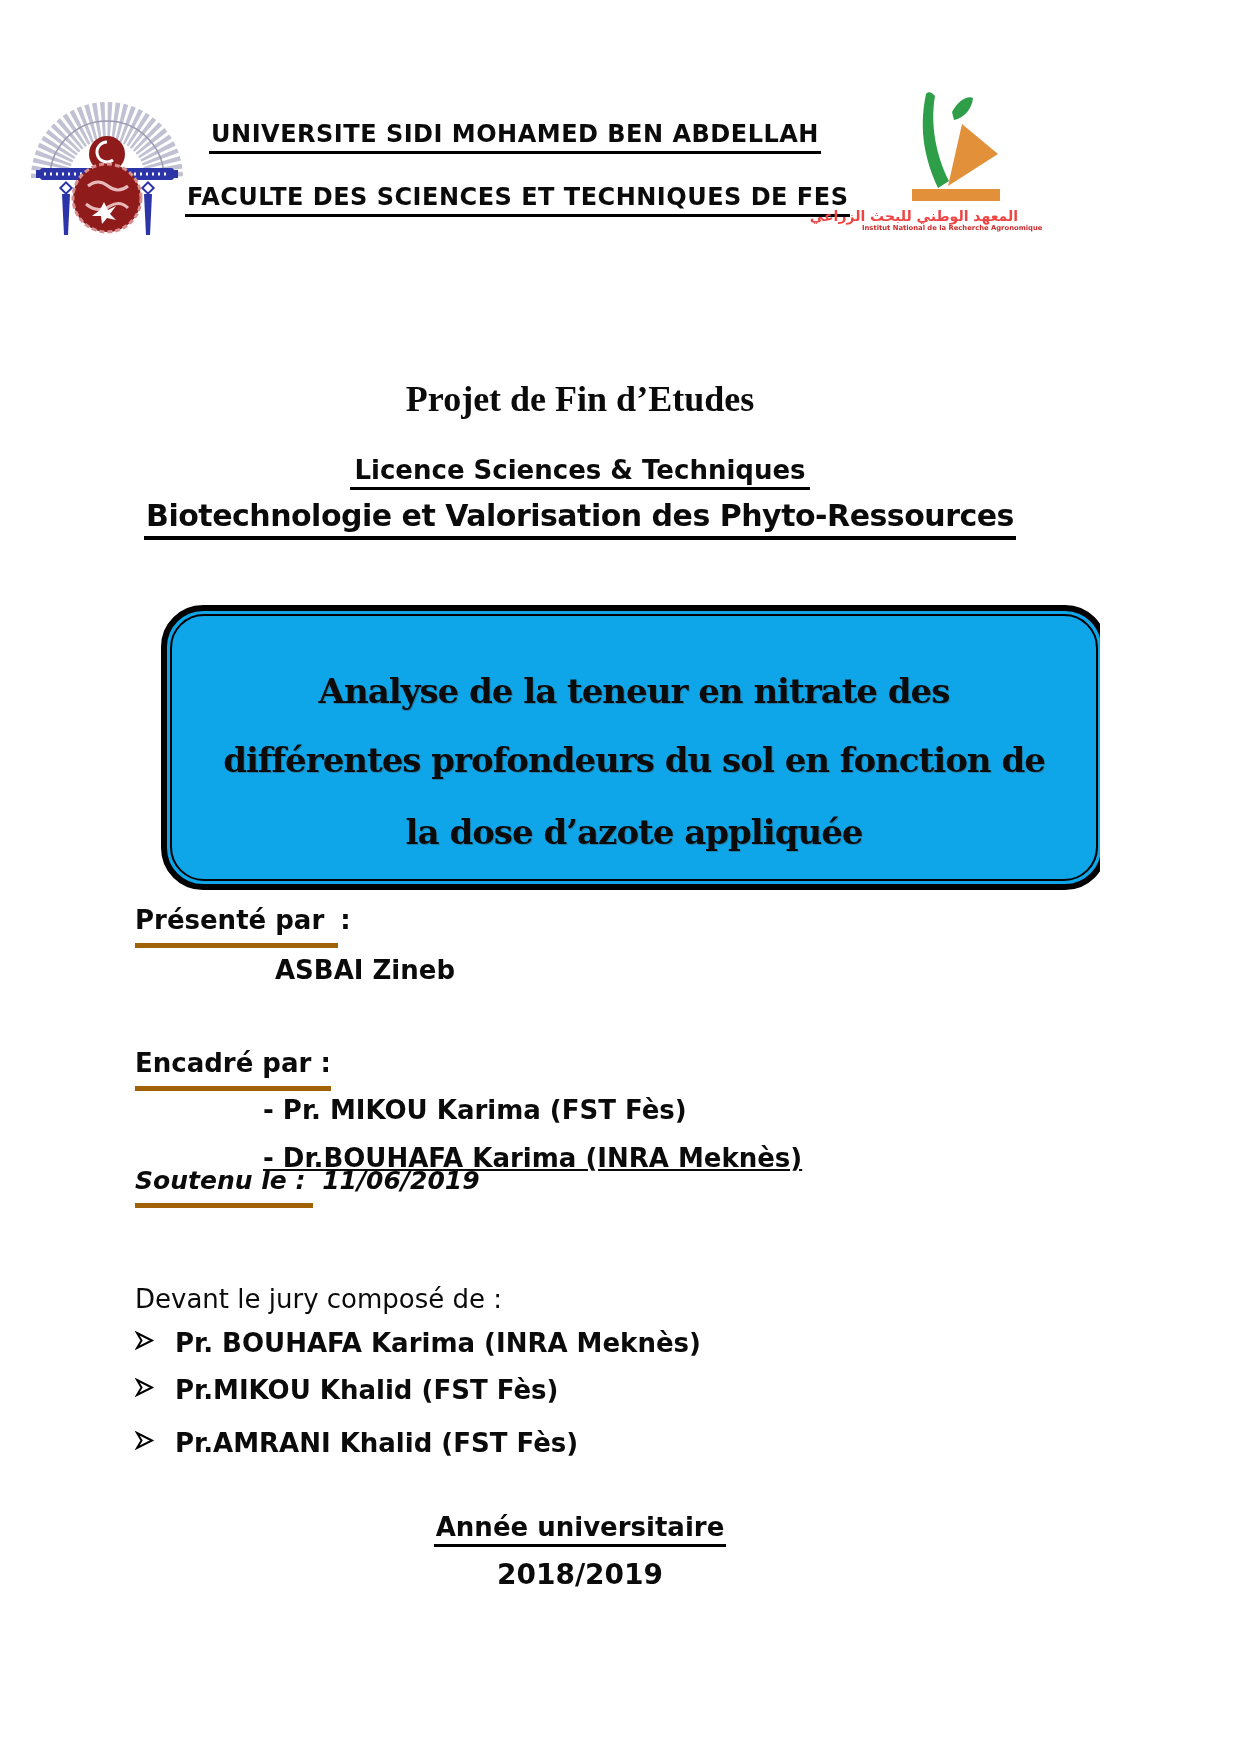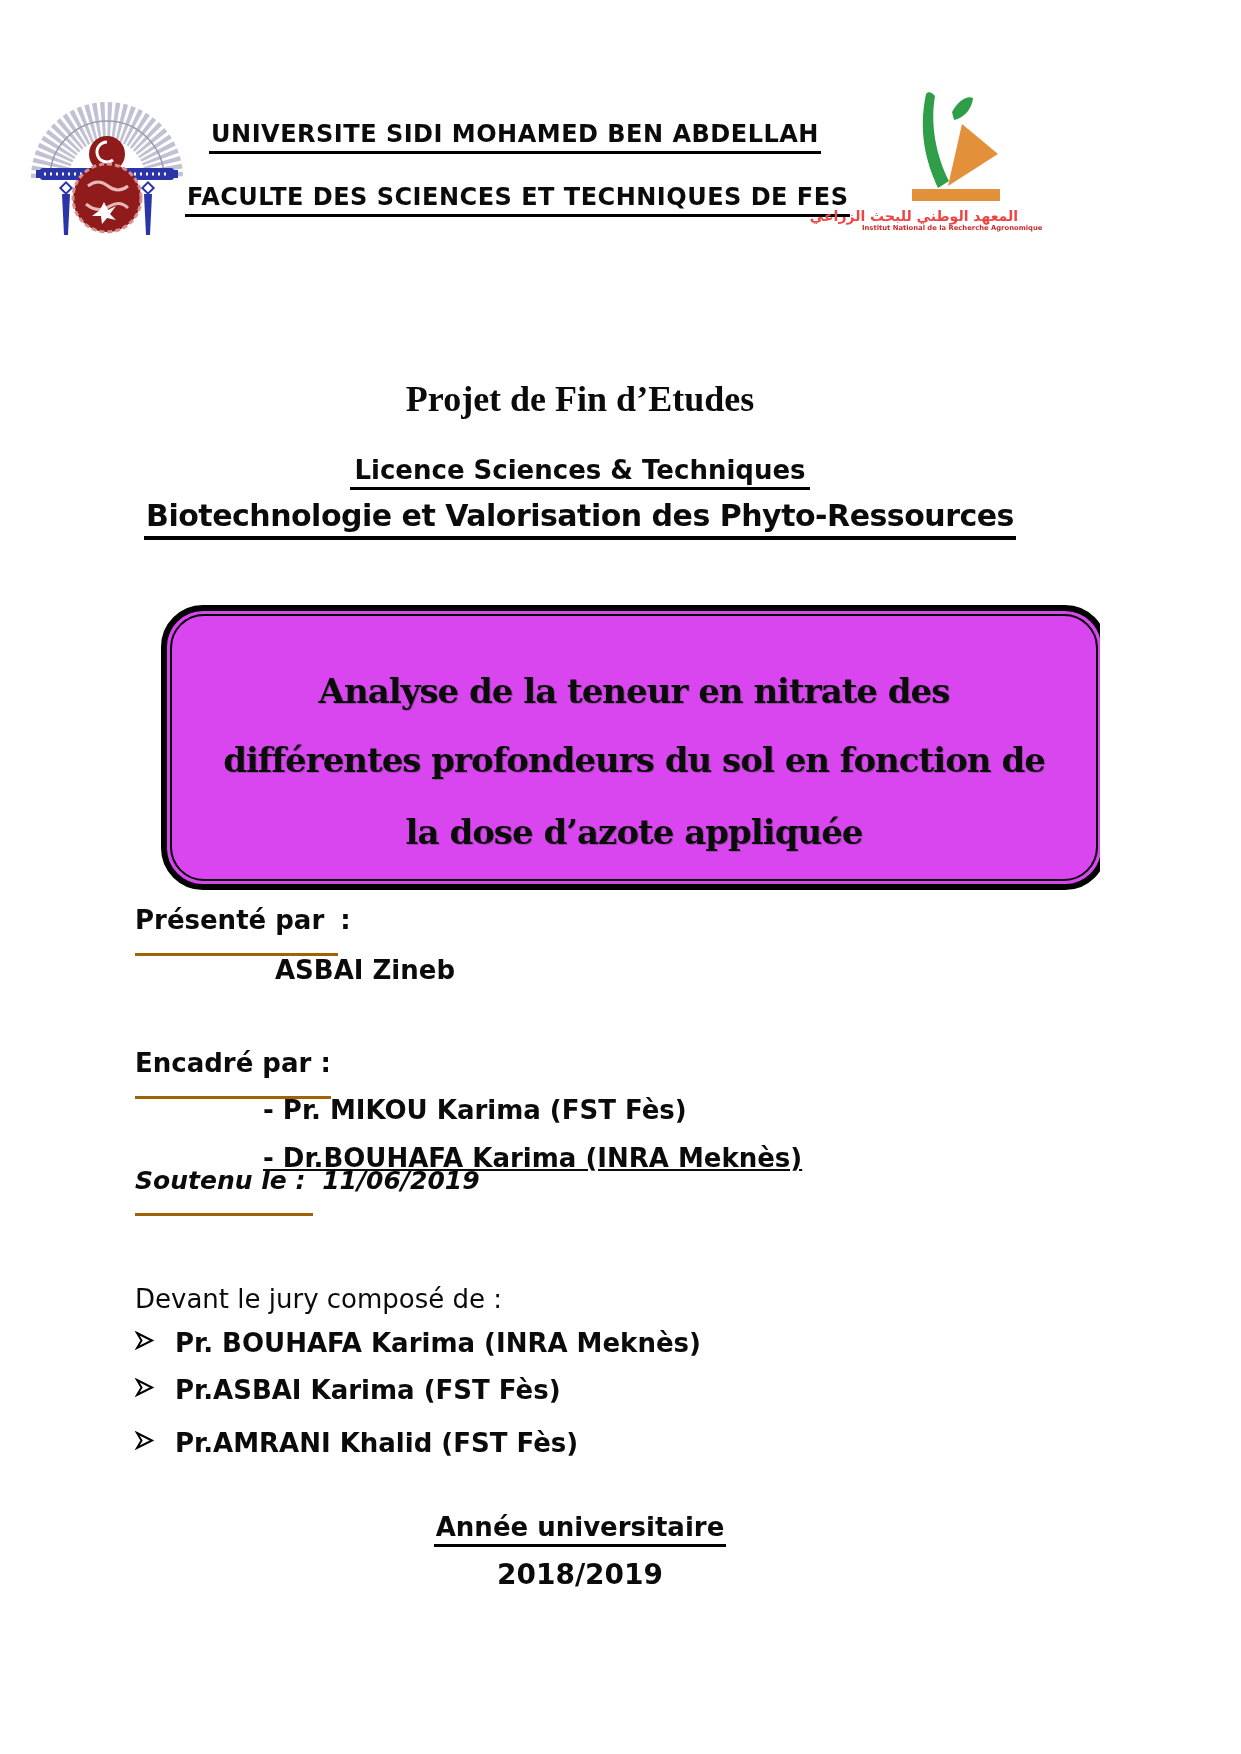--- a/index.html
+++ b/index.html
@@ -43,41 +43,41 @@
   .centered { left: 0; width: 1160px; text-align: center; }
   .projet { top: 378px; font-family: "Liberation Serif", "DejaVu Serif", serif; font-weight: bold; font-size: 36px; }
   .licence { top: 455px; }
   .licence span { display:inline-block; font-weight: bold; font-size: 26px; border-bottom: 3px solid #000; padding: 0 4px 2px 4px; }
   .biotech { top: 498px; }
   .biotech span { display:inline-block; font-weight: bold; font-size: 30px; border-bottom: 4px solid #000; padding: 0 2px 3px 2px; letter-spacing: -0.5px; }
 
   
   .title-box {
     left: 161px; top: 605px; width: 946px; height: 285px;
-    border: 6px solid #000; border-radius: 42px; background: #d946ef;
+    border: 6px solid #000; border-radius: 42px; background: #0ea5e9;
   }
   .title-box-inner {
     position: absolute; left: 3px; top: 3px; right: 3px; bottom: 3px;
     border: 2px solid #000; border-radius: 34px;
   }
   .box-line {
     position: absolute; left: 0; width: 100%; text-align: center;
     font-family: "DejaVu Serif", "Liberation Serif", serif;
     font-weight: bold; font-size: 34px; letter-spacing: -1px;
     text-shadow: 1px 1px 0 rgba(60,60,60,0.35);
   }
   .box-l1 { top: 55px; }
   .box-l2 { top: 124px; }
   .box-l3 { top: 196px; }
 
   
   .body-label {
     font-weight: bold; font-size: 26px;
   }
-  .u3 { display: inline-block; border-bottom: 3px solid #a16207; padding-bottom: 18px; }
+  .u3 { display: inline-block; border-bottom: 5px solid #a16207; padding-bottom: 8px; }
   .presente { left: 135px; top: 905px; }
   .presente .u3 { padding-right: 14px; }
   .presente .colon { margin-left: 2px; }
   .asbai { left: 275px; top: 955px; font-weight: bold; font-size: 26px; }
 
   .encadre { left: 135px; top: 1048px; }
   .sup-line { left: 263px; font-weight: bold; font-size: 26px; white-space: nowrap; }
   .sup-1 { top: 1095px; }
   .sup-2 { top: 1143px; text-decoration: underline; }
 
@@ -186,21 +186,21 @@
   <div class="abs devant">Devant le jury composé de :</div>
 
   <div class="abs jury-row jury-1">
     <span class="jury-bullet"><svg width="20" height="19" viewBox="0 0 20 19">
           <polygon points="2,2 17,9.5 2,17 6.5,9.5" fill="#ffffff" stroke="#000000" stroke-width="2"></polygon>
         </svg></span><span class="jury-text">Pr. BOUHAFA Karima (INRA Meknès)</span>
   </div>
   <div class="abs jury-row jury-2">
     <span class="jury-bullet"><svg width="20" height="19" viewBox="0 0 20 19">
           <polygon points="2,2 17,9.5 2,17 6.5,9.5" fill="#ffffff" stroke="#000000" stroke-width="2"></polygon>
-        </svg></span><span class="jury-text">Pr.ASBAI Karima (FST Fès)</span>
+        </svg></span><span class="jury-text">Pr.MIKOU Khalid (FST Fès)</span>
   </div>
   <div class="abs jury-row jury-3">
     <span class="jury-bullet"><svg width="20" height="19" viewBox="0 0 20 19">
           <polygon points="2,2 17,9.5 2,17 6.5,9.5" fill="#ffffff" stroke="#000000" stroke-width="2"></polygon>
         </svg></span><span class="jury-text">Pr.AMRANI Khalid (FST Fès)</span>
   </div>
 
   <div class="abs centered annee">
     <span>Année universitaire</span>
   </div>

